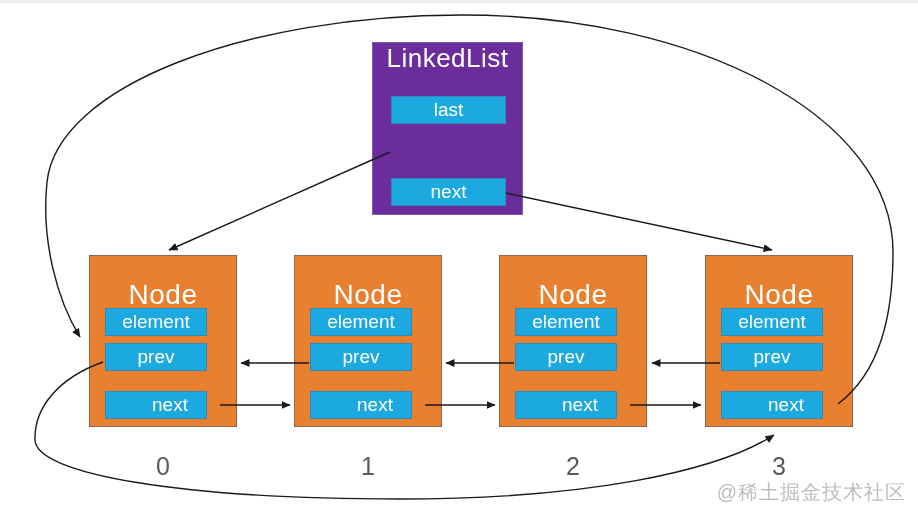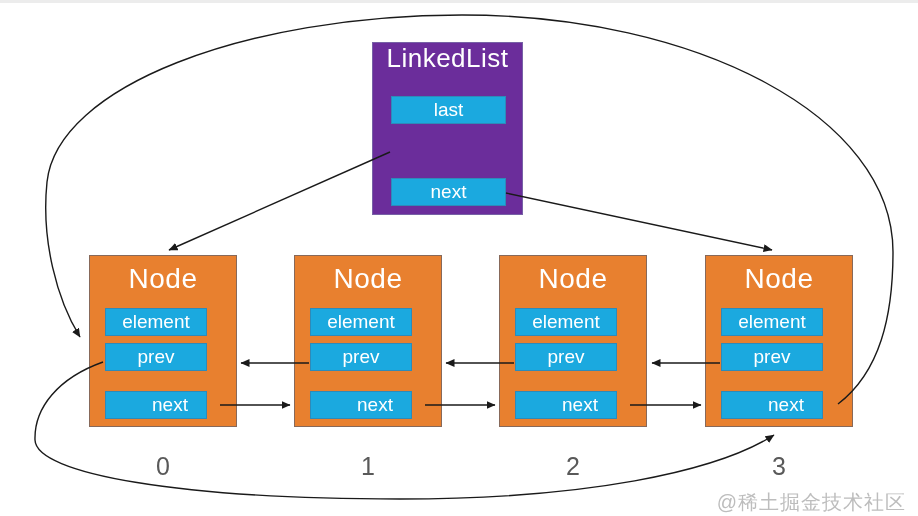--- a/index.html
+++ b/index.html
@@ -17,42 +17,42 @@
     background:#6B2D9B;border:1px solid rgba(130,140,175,.55);
   }
   .box-title{
     color:#fff;text-align:center;letter-spacing:.5px;
   }
   #linkedlist-box .box-title{font-size:26px;}
   .node-box{
     width:148px;height:172px;top:255px;
     background:#E8802F;border:1px solid rgba(70,90,120,.6);
   }
-  .node-box .box-title{font-size:28px;padding-top:7px;}
+  .node-box .box-title{font-size:28px;padding-top:7px;margin-top:16px;}
   #node-0{left:89px;} #node-1{left:294px;} #node-2{left:499px;} #node-3{left:705px;}
 
   .field{
     position:absolute;box-sizing:border-box;height:28px;
     background:#1BA9DF;border:1px solid rgba(70,100,140,.45);
     color:#fff;font-size:19px;line-height:26px;text-align:center;
   }
   #linkedlist-box .field{left:18px;width:115px;}
   .ll-f0{top:53px;} .ll-f1{top:95px;} .ll-f2{top:135px;}
   .node-box .field{left:15px;width:102px;}
   .nd-f0{top:52px;} .nd-f1{top:87px;} .nd-f2{top:135px;padding-left:28px;}
 
   .index-label{
     position:absolute;top:452px;width:80px;text-align:center;
     font-size:25px;color:#595959;
   }
   #index-0{left:123px;} #index-1{left:328px;} #index-2{left:533px;} #index-3{left:739px;}
 
   #watermark{
     position:absolute;right:12px;top:479px;
-    font-size:20px;color:#bdbdbd;letter-spacing:1px;margin-top:10px;
+    font-size:20px;color:#bdbdbd;letter-spacing:1px;
   }
 
   #arrows-layer{position:absolute;left:0;top:0;pointer-events:none;}
   .arrow{fill:none;stroke:#1a1a1a;stroke-width:1.4;}
 </style>
 </head>
 <body>
 
 <div id="canvas">
   <div id="top-strip"></div>

